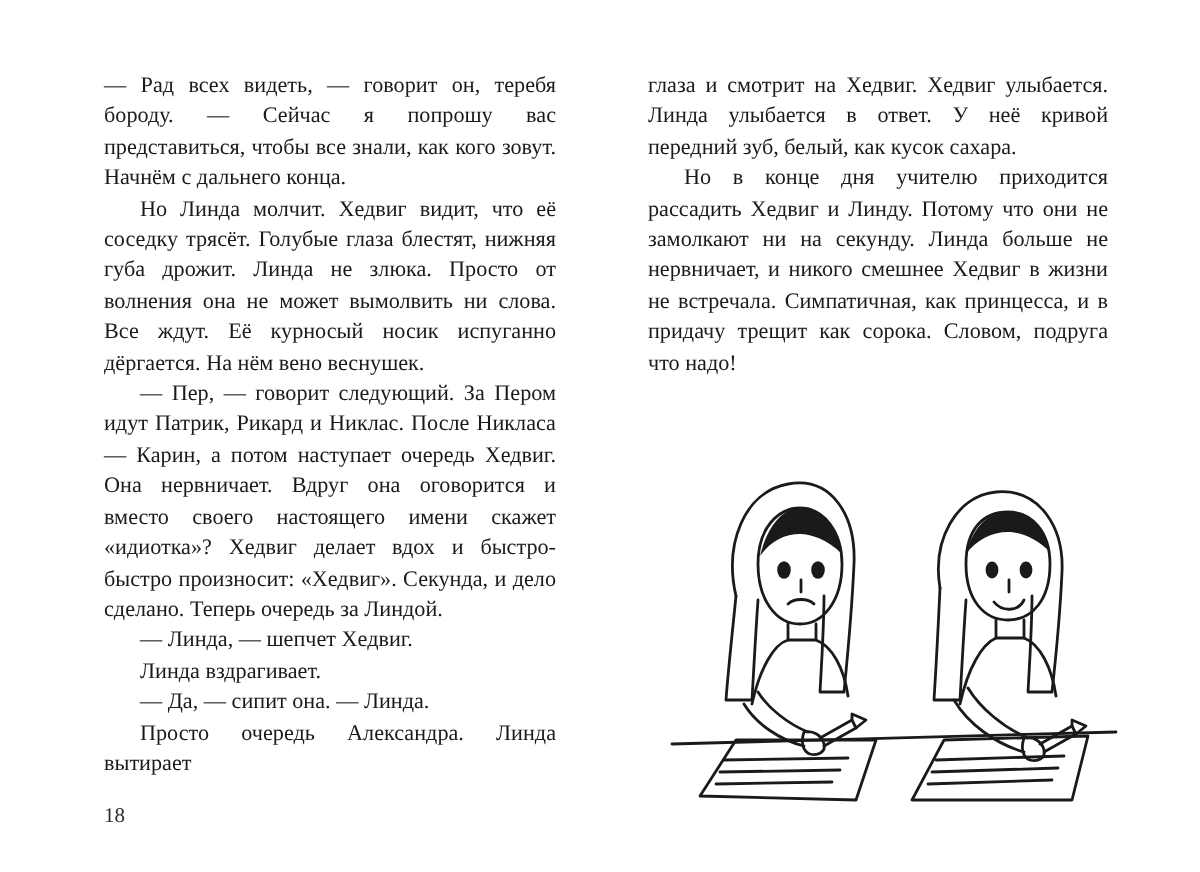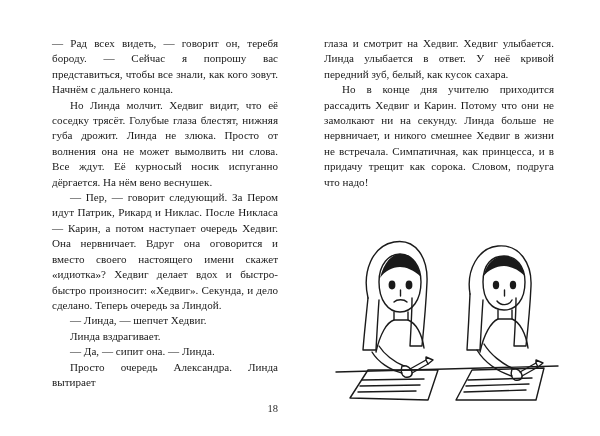--- a/index.html
+++ b/index.html
@@ -50,21 +50,21 @@
     left: 0;
     right: 0;
     bottom: 22px;
     text-align: center;
     font-size: 10.5px;
     color: #2a2a2a;
   }
   .page-left .page-number {
     left: 52px;
     right: 22px;
-    text-align: right;
+    text-align: left;
   }
   
   .illustration {
     position: absolute;
     left: 24px;
     right: 30px;
     bottom: 26px;
     height: 190px;
   }
   .illustration svg {
@@ -94,21 +94,21 @@
       <p>Линда вздрагивает.</p>
       <p>— Да, — сипит она. — Линда.</p>
       <p>Просто очередь Александра. Линда вытирает</p>
     </div>
     <div class="page-number">18</div>
   </div>
 
   <div class="page page-right">
     <div class="body-text">
       <p class="noindent">глаза и смотрит на Хедвиг. Хедвиг улыбается. Линда улыбается в ответ. У неё кривой передний зуб, белый, как кусок сахара.</p>
-      <p>Но в конце дня учителю приходится рассадить Хедвиг и Карин. Потому что они не замолкают ни на секунду. Линда больше не нервничает, и никого смешнее Хедвиг в жизни не встречала. Симпатичная, как принцесса, и в придачу трещит как сорока. Словом, подруга что надо!</p>
+      <p>Но в конце дня учителю приходится рассадить Хедвиг и Линду. Потому что они не замолкают ни на секунду. Линда больше не нервничает, и никого смешнее Хедвиг в жизни не встречала. Симпатичная, как принцесса, и в придачу трещит как сорока. Словом, подруга что надо!</p>
     </div>
 
     <div class="illustration">
       <span class="sr-only">Рисунок: две девочки сидят за партой и пишут в тетрадях</span>
       <svg viewBox="0 0 230 190" xmlns="http://www.w3.org/2000/svg" fill="none" stroke="#1a1a1a" stroke-width="1.4" stroke-linecap="round" stroke-linejoin="round">
 
         <g>
 
           <path d="M36 78 C30 52 40 26 62 22 C84 18 96 38 95 62 C94 84 92 106 90 126 L78 126 C79 108 80 92 80 78"></path>
           <path d="M36 78 C34 98 32 116 31 130 L44 130 C45 112 46 94 47 80"></path>

